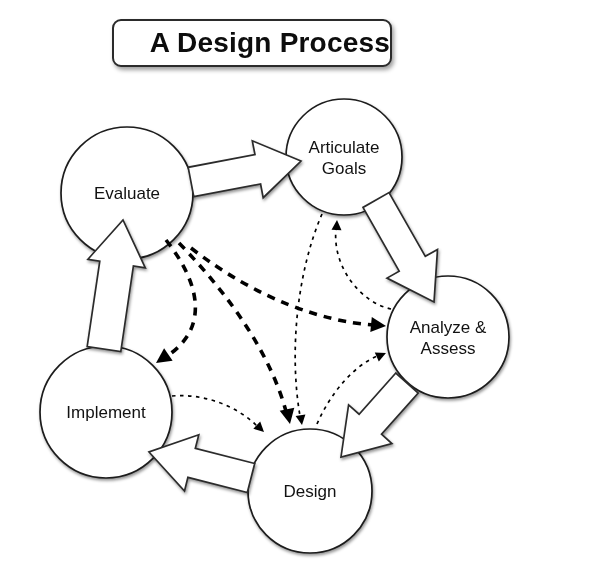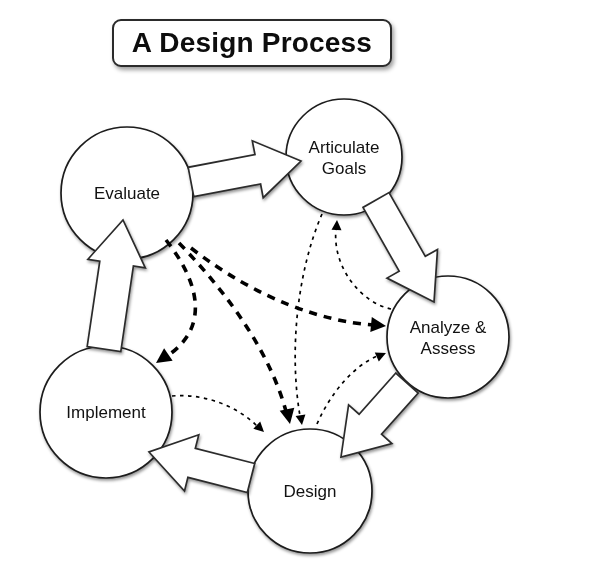--- a/index.html
+++ b/index.html
@@ -1,21 +1,21 @@
 <!DOCTYPE html>
 <html><head>
 <meta charset="utf-8">
 <style>
   html,body{margin:0;padding:0;background:#ffffff;}
   #canvas{position:relative;width:610px;height:584px;background:#ffffff;overflow:hidden;
           font-family:"Liberation Sans",sans-serif;}
   #title-box{position:absolute;left:112px;top:19px;width:276px;height:44px;
              background:#ffffff;border:2.2px solid #2b2b2b;border-radius:9px;
              box-shadow:2px 3px 4px rgba(0,0,0,0.38);
-             display:flex;align-items:center;justify-content:center;
+             display:flex;align-items:center;justify-content:flex-end;
              font-size:28px;font-weight:bold;color:#0d0d0d;letter-spacing:0.2px;}
   svg{position:absolute;left:0;top:0;}
   .node-circle{fill:#ffffff;stroke:#1c1c1c;stroke-width:1.7;
                filter:drop-shadow(1.5px 2.5px 1.5px rgba(0,0,0,0.42));}
   .node-label{fill:#111111;font-size:17px;font-family:"Liberation Sans",sans-serif;
               text-anchor:middle;}
   .block-arrow{fill:#ffffff;stroke:#2b2b2b;stroke-width:1.7;stroke-linejoin:miter;
                filter:drop-shadow(1.5px 2.5px 1.5px rgba(0,0,0,0.42));}
   .dash-thick{fill:none;stroke:#000000;stroke-width:3.6;stroke-dasharray:8 7;}
   .dash-thin{fill:none;stroke:#000000;stroke-width:1.7;stroke-dasharray:3.5 4.5;}

